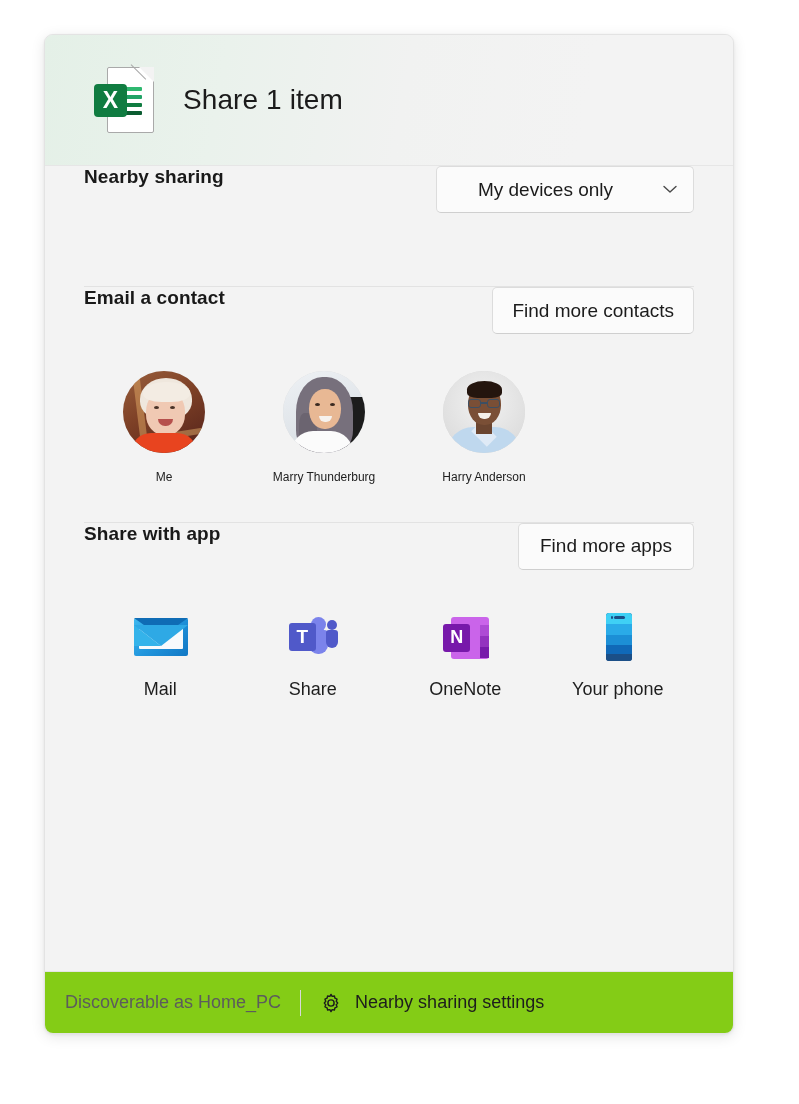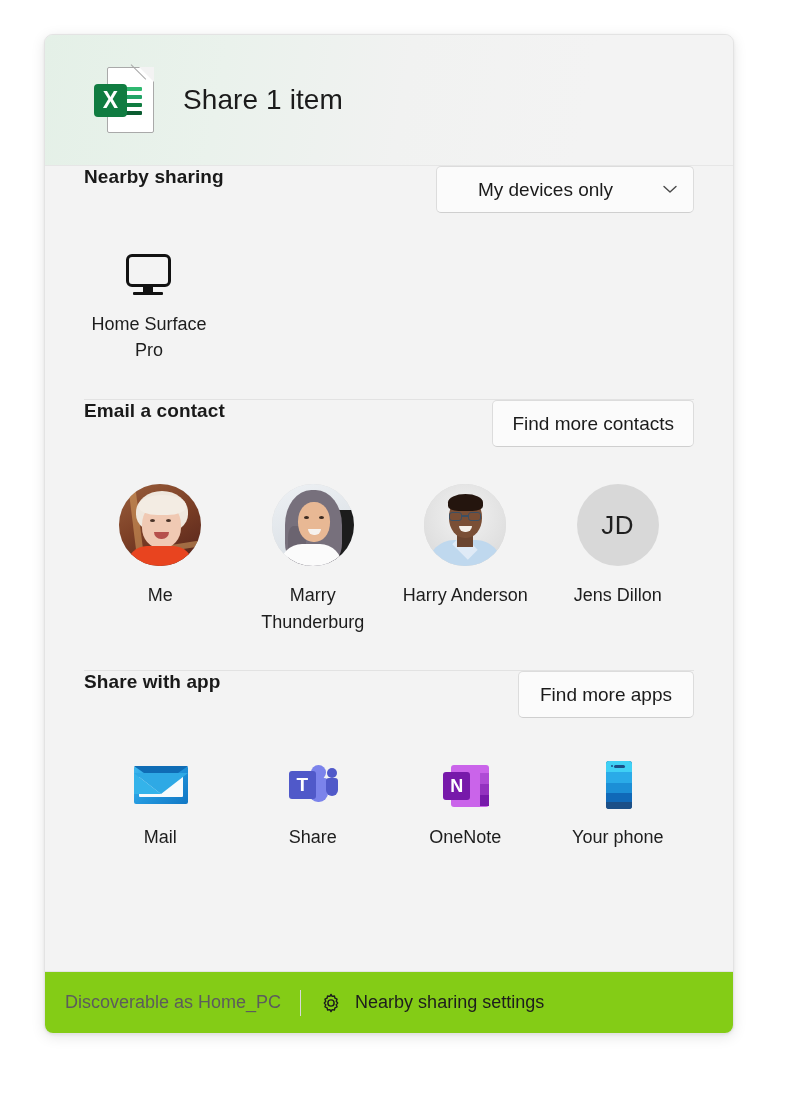--- a/index.html
+++ b/index.html
@@ -151,21 +151,21 @@
     background: #d9d9d9;
   }
   .avatar-initials {
     width: 100%; height: 100%;
     background: #d8d8d8;
     display: flex; align-items: center; justify-content: center;
     font-size: 26px; color: #1f1f1f; letter-spacing: 0.5px;
   }
   .contact-label {
     margin-top: 16px;
-    font-size: 18px; color: #1d1d1d; text-align: center; line-height: 1.48;
+    font-size: 12px; color: #1d1d1d; text-align: right; line-height: 1.48;
     max-width: 150px;
   }
 
   
   .ph { position: absolute; inset: 0; }
   
   .ph-me { background: linear-gradient(150deg,#9a5f3c 0%,#7d4026 45%,#52211a 100%); }
   .ph-me .bar { position: absolute; left: 14px; top: 0; width: 7px; height: 100%; background: rgba(216,160,96,.55); transform: rotate(-7deg); }
   .ph-me .bar2 { position: absolute; left: 30px; bottom: 16px; width: 56px; height: 6px; background: rgba(222,170,104,.5); transform: rotate(-9deg); }
   .ph-me .hair { position: absolute; left: 17px; top: 7px; width: 52px; height: 42px; background: #efe7dd; border-radius: 50% 50% 44% 44%; }
@@ -320,30 +320,20 @@
             <span class="dd-label">My devices only</span>
             <span class="chev">
               <svg viewBox="0 0 14 9" width="14" height="9">
                   <path d="M1 1.5 L7 7 L13 1.5" fill="none" stroke="#4a4a4a" stroke-width="1.4" stroke-linecap="round" stroke-linejoin="round"></path>
                 </svg>
             </span>
           </div>
         </div>
       </div>
 
-      <div class="tile-row">
-        <div class="tile">
-          <div class="monitor-icon">
-            <div class="screen"></div>
-              <div class="stand-neck"></div>
-              <div class="stand-base"></div>
-          </div>
-          <div class="tile-label">Home Surface Pro</div>
-        </div>
-      </div>
 
       <div class="divider" style="margin-top:36px;"></div>
 
       <div class="section">
         <div class="section-head">
           <div class="section-title">Email a contact</div>
           <div class="pill-btn">
             <span>Find more contacts</span>
           </div>
         </div>
@@ -393,26 +383,20 @@
                 <div class="hair"></div>
               <div class="glass l"></div>
                 <div class="glass r"></div>
                 <div class="bridge"></div>
                 <div class="smile"></div>
             </div>
           </div>
           <div class="contact-label">Harry Anderson</div>
         </div>
 
-        <div class="contact">
-          <div class="avatar">
-            <div class="avatar-initials">JD</div>
-          </div>
-          <div class="contact-label">Jens Dillon</div>
-        </div>
       </div>
 
       <div class="divider" style="margin-top:35px;"></div>
 
       <div class="section">
         <div class="section-head">
           <div class="section-title">Share with app</div>
           <div class="pill-btn">
             <span>Find more apps</span>
           </div>

